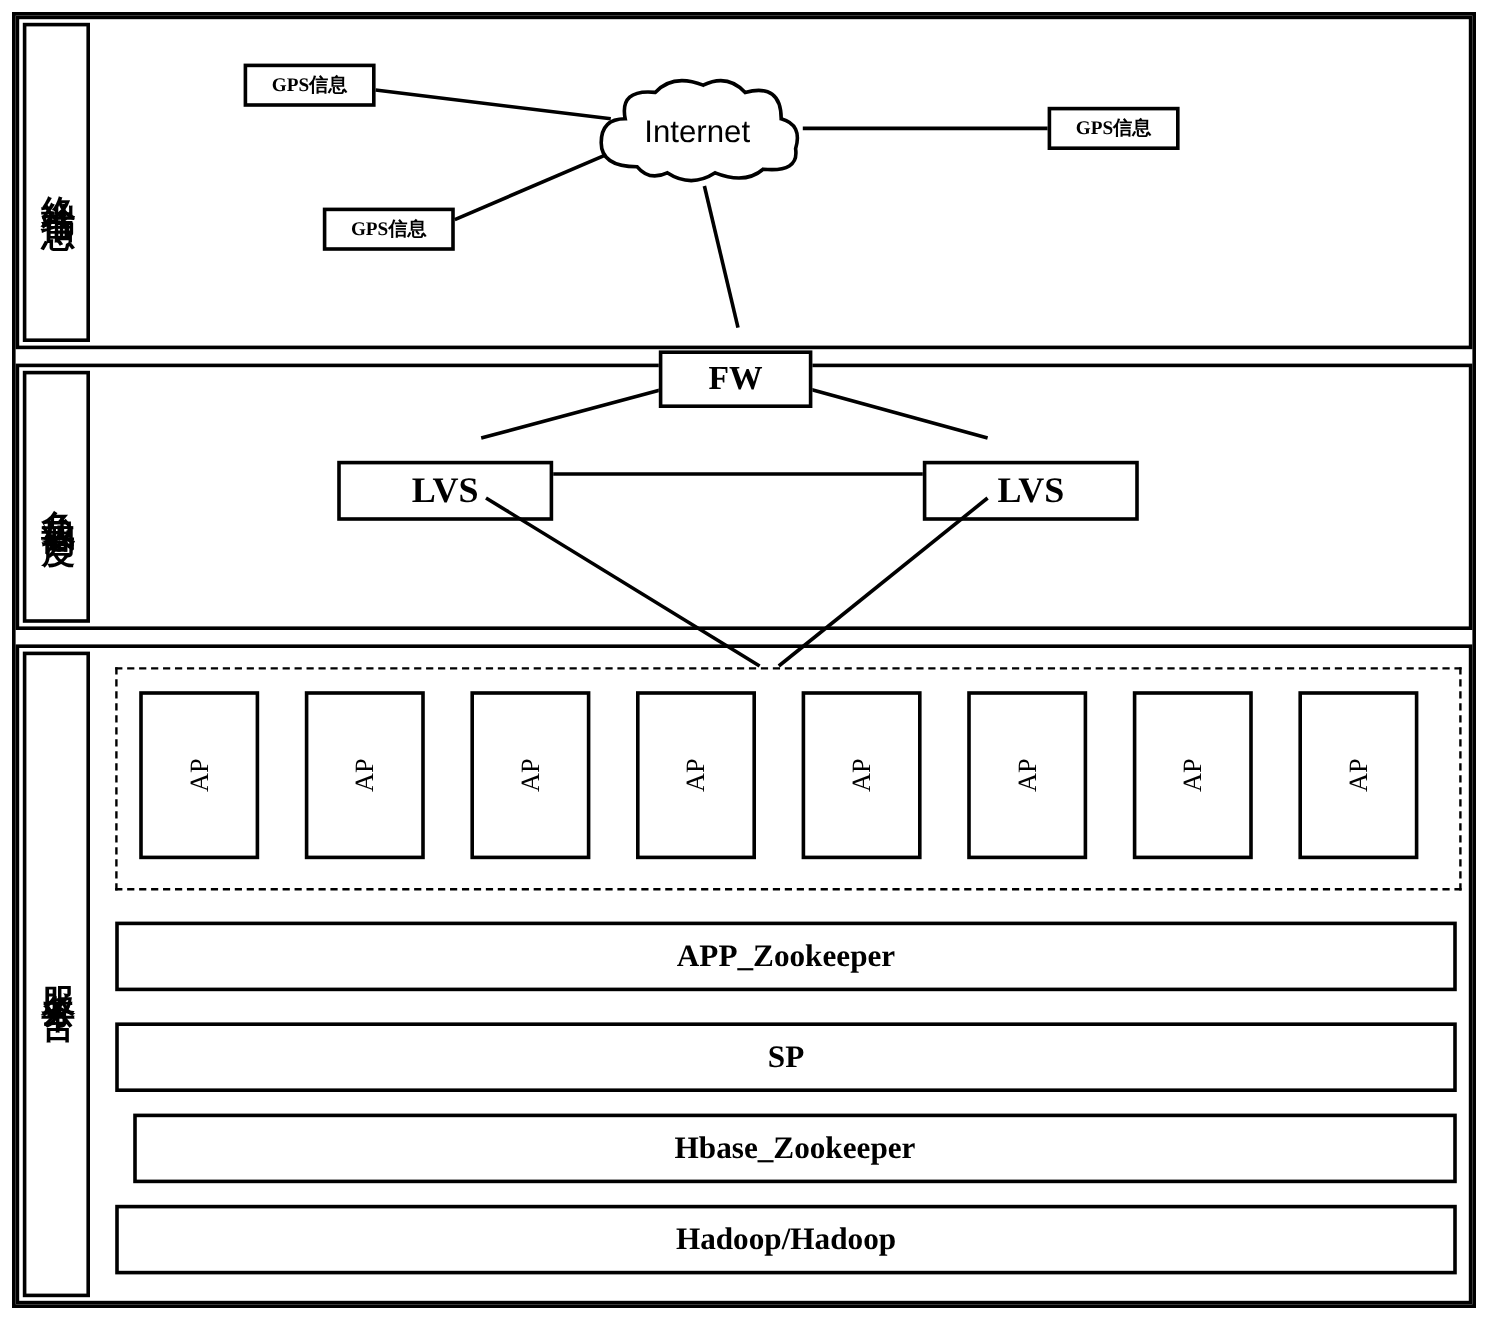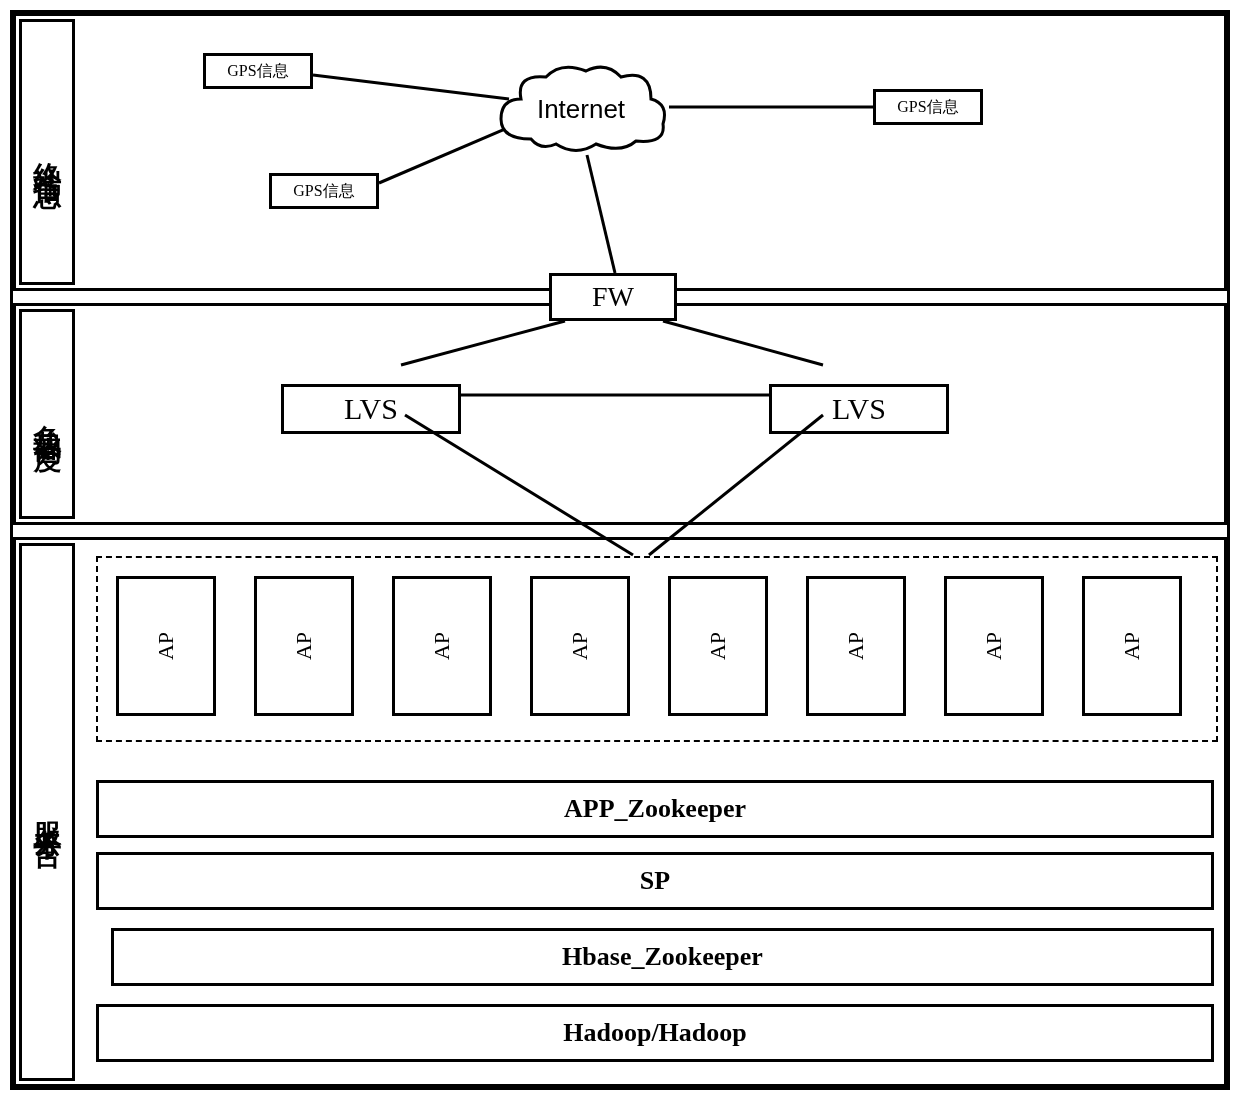--- a/index.html
+++ b/index.html
@@ -38,26 +38,26 @@
     letter-spacing: 6px;
   }
   .box {
     position: absolute;
     border: 3px solid #000;
     background: #fff;
     display: flex;
     align-items: center;
     justify-content: center;
     font-size: 22px;
-    font-weight: normal;
+    font-weight: bold;
     font-family: "Times New Roman", serif;
   }
   .box.small { font-size: 16px; font-family: "SimSun", serif; }
   .box.medium { font-size: 30px; margin-top: 19px; }
-  .box.large { font-size: 28px; }
+  .box.large { font-size: 28px; margin-top: 19px; }
   .cloud {
     position: absolute;
     width: 180px;
     height: 100px;
     display: flex;
     align-items: center;
     justify-content: center;
     font-size: 26px;
     font-family: Liberation Sans, sans-serif;
     z-index: 5;
@@ -136,21 +136,21 @@
     <div class="ap-box" style="left:790px; top:36px; width:100px; height:140px;">
         <span>AP</span>
       </div>
     <div class="ap-box" style="left:928px; top:36px; width:100px; height:140px;">
         <span>AP</span>
       </div>
     <div class="ap-box" style="left:1066px; top:36px; width:100px; height:140px;">
         <span>AP</span>
       </div>
 
-    <div class="bar" style="top:240px;">
+    <div class="bar" style="top:228px;">
         <span>APP_Zookeeper</span>
       </div>
     <div class="bar" style="top:312px;">
         <span>SP</span>
       </div>
     <div class="bar" style="top:388px;margin-left:15px;">
         <span>Hbase_Zookeeper</span>
       </div>
     <div class="bar" style="top:464px;">
         <span>Hadoop/Hadoop</span>

